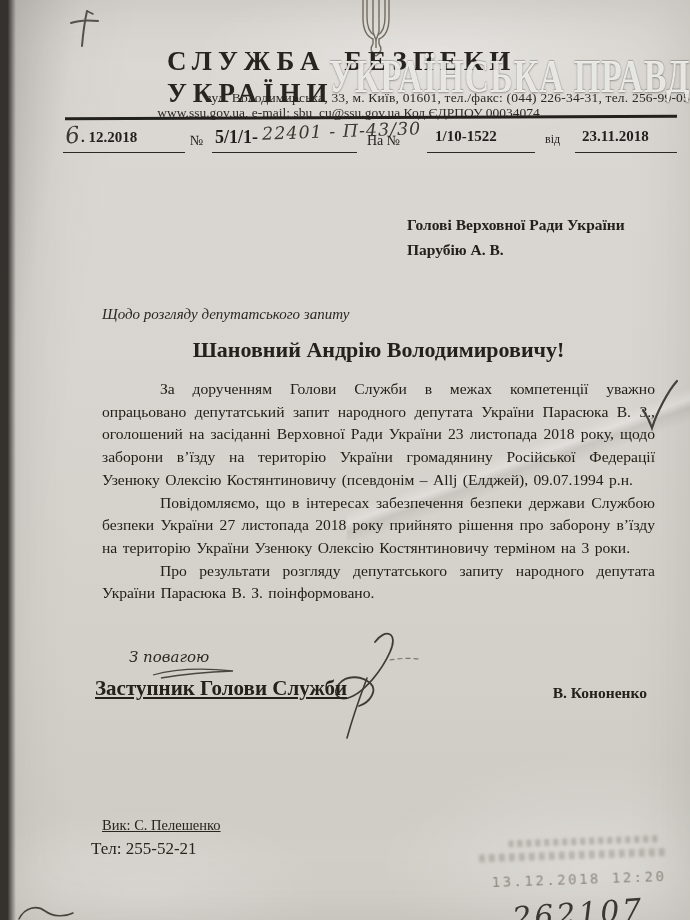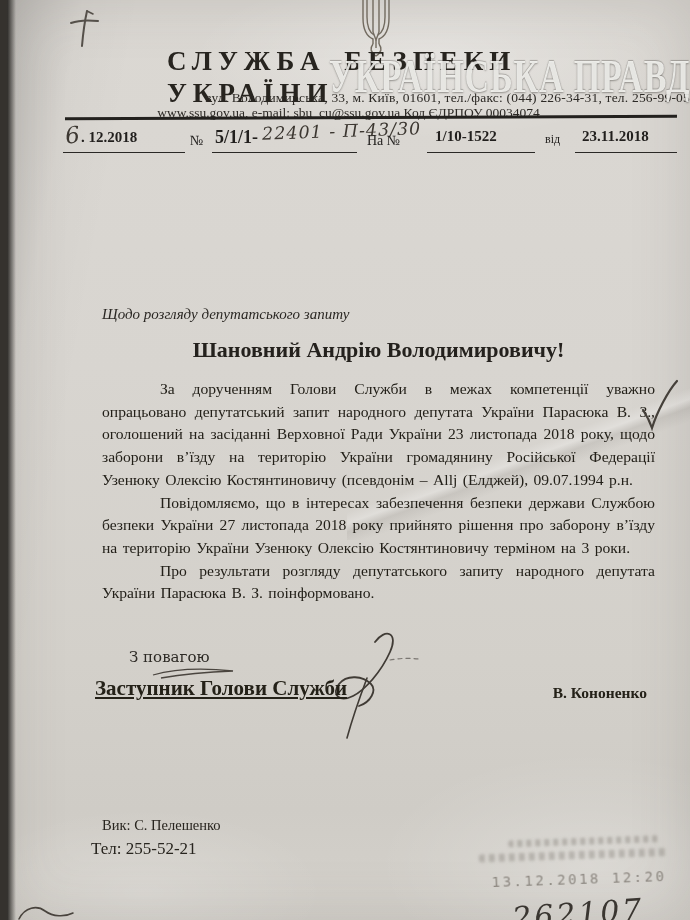--- a/index.html
+++ b/index.html
@@ -68,28 +68,28 @@
   .salutation{position:absolute;left:95px;top:337px;width:553px;text-align:center;font-size:22px;font-weight:bold;color:#24211d;}
 
   .body-block{position:absolute;left:95px;top:378px;width:553px;font-size:15.6px;line-height:22.7px;color:#232019;}
   .body-block p{
     margin:0;text-indent:58px;text-align:justify;text-align-last:left;
     word-spacing:1.5px;
   }
 
   .checkmark{position:absolute;left:633px;top:378px;}
 
-  .closing{position:absolute;left:122px;top:648px;font-size:15px;color:#2d2a25;font-family:"DejaVu Serif", serif;}
+  .closing{position:absolute;left:122px;top:648px;font-size:15px;font-style:italic;color:#2d2a25;font-family:"DejaVu Serif", serif;}
   .closing-flourish{position:absolute;left:142px;top:666px;}
   .signer-row{position:absolute;left:88px;top:676px;width:560px;}
   .signer-position{position:absolute;left:0;top:0;font-size:21px;font-weight:bold;color:#242118;text-decoration:underline;}
   .signer-name{position:absolute;right:8px;top:8px;font-size:15.5px;font-weight:bold;color:#242118;}
   .signature-scribble{position:absolute;left:288px;top:632px;}
 
-  .executor{position:absolute;left:95px;top:817px;font-size:14.5px;color:#28251f;}
+  .executor{position:absolute;left:95px;top:817px;font-size:14.5px;color:#28251f;text-decoration:underline;}
   .phone{position:absolute;left:84px;top:839px;font-size:17px;color:#28251f;}
 
   .stamp{position:absolute;left:472px;top:838px;width:200px;transform:rotate(-2deg);}
   .stamp-blur1{height:7px;width:150px;margin-left:30px;border-radius:3px;
     background:repeating-linear-gradient(90deg, rgba(110,104,96,0.35) 0 5px, transparent 5px 9px);
     filter:blur(1.5px);}
   .stamp-blur2{height:8px;width:190px;margin-top:6px;border-radius:3px;
     background:repeating-linear-gradient(90deg, rgba(110,104,96,0.32) 0 6px, transparent 6px 10px);
     filter:blur(1.5px);}
   .stamp-date{
@@ -158,20 +158,24 @@
       <span class="printed-date">. 12.2018</span>
       <span class="no-label">№</span>
       <span class="no-printed">5/1/1-</span>
       <span class="hand no-hand">22401 - П-43/30</span>
       <span class="nana-label">На №</span>
       <span class="reply-no">1/10-1522</span>
       <span class="vid-label">від</span>
       <span class="reply-date">23.11.2018</span>
     </div>
 
+    <div class="recipient">
+      <div>Голові Верховної Ради  України</div>
+      <div>Парубію А. В.</div>
+    </div>
 
     <div class="subject">Щодо розгляду депутатського запиту</div>
     <div class="salutation">Шановний Андрію Володимировичу!</div>
 
     <div class="body-block">
       <p>За дорученням Голови Служби в межах компетенції уважно опрацьовано депутатський запит народного депутата України Парасюка В. З., оголошений на засіданні Верховної Ради України 23 листопада 2018 року, щодо заборони в’їзду на територію України громадянину Російської Федерації Узенюку Олексію Костянтиновичу (псевдонім – Allj (Елджей), 09.07.1994 р.н.</p>
       <p>Повідомляємо, що в інтересах забезпечення безпеки держави Службою безпеки України 27 листопада 2018 року прийнято рішення про заборону в’їзду на територію України Узенюку Олексію Костянтиновичу терміном на 3 роки.</p>
       <p>Про результати розгляду депутатського запиту народного депутата України Парасюка В. З. поінформовано.</p>
     </div>
 

